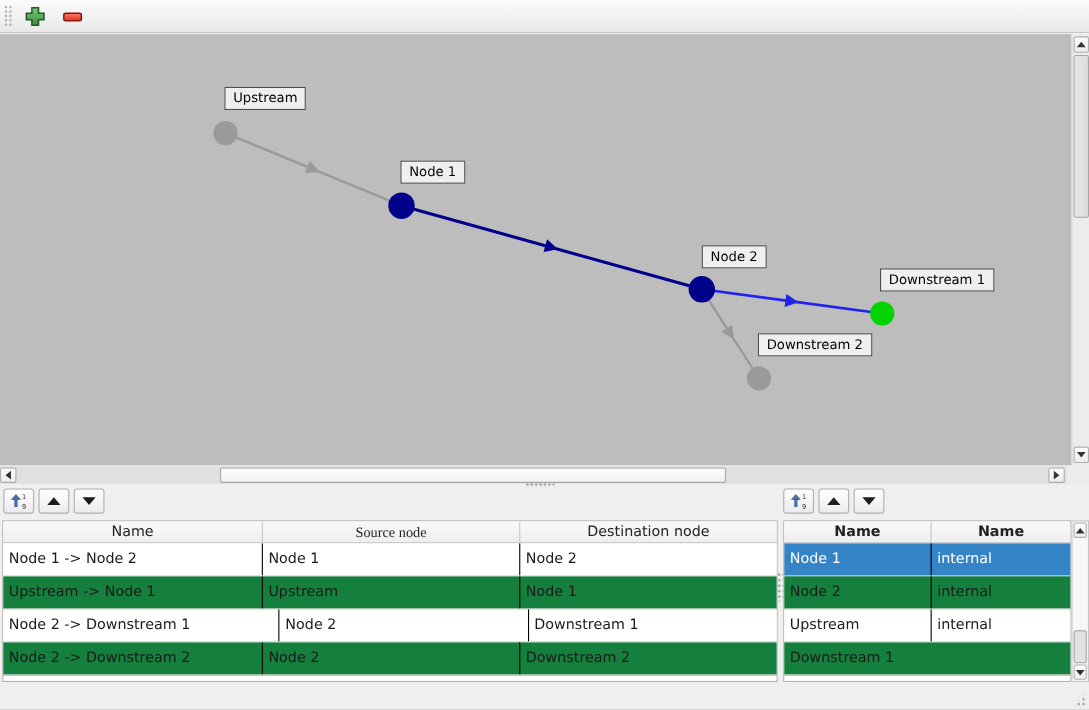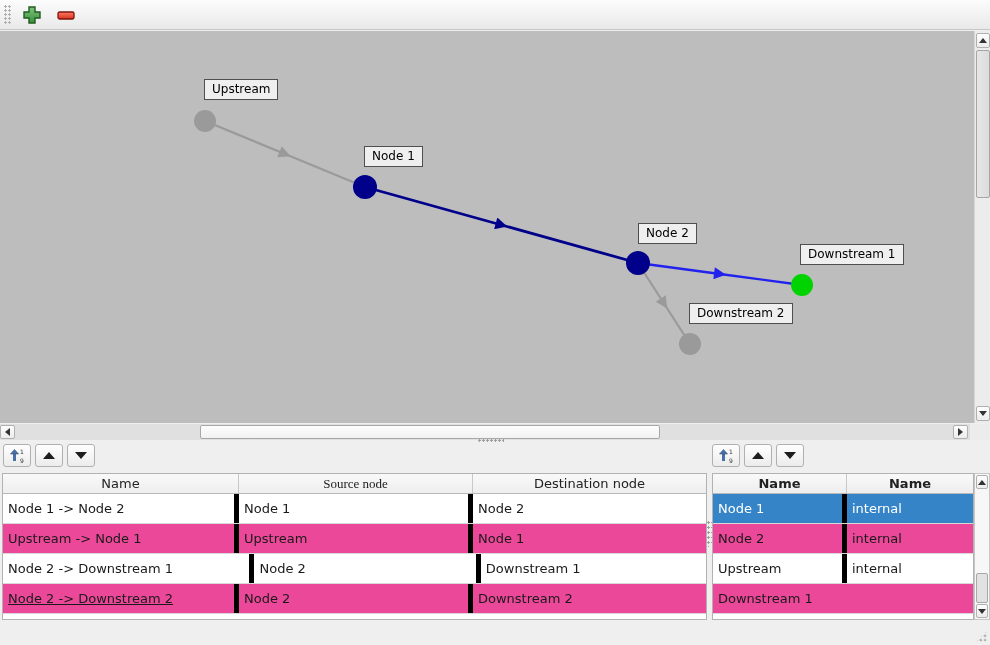--- a/index.html
+++ b/index.html
@@ -82,24 +82,24 @@
 
   
   .tbl { position:absolute; top:473px; background:#fff; border:1px solid #b2b2b2; }
   .tbl .hrow { display:flex; height:20px; background:linear-gradient(#f9f9f9,#eeeeee); border-bottom:1px solid #b9b9b9; }
   .tbl .hcell {
     display:flex; align-items:center; justify-content:center;
     border-right:1px solid #c8c8c8; font-size:13px; color:#222; overflow:hidden;
   }
   .tbl .hcell:last-child { border-right:none; }
   .tbl .row { display:flex; height:30px; border-bottom:1px solid #d8d8d8; background:#fff; }
-  .tbl .row.alt { background:#ec4899; }
+  .tbl .row.alt { background:#15803d; }
   .tbl .cell {
     display:flex; align-items:center; padding-left:5px;
-    border-right:5px solid #000000; font-size:13px; overflow:hidden; white-space:nowrap;
+    border-right:1px solid #000000; font-size:13px; overflow:hidden; white-space:nowrap;
   }
   .tbl .cell:last-child { border-right:none; }
   .tbl-left  { left:2px;   width:705px; height:147px; }
   .tbl-right { left:712px; width:262px; height:147px; }
   .tbl-right .hcell { font-weight:bold; }
 
   
   .vsb2 { position:absolute; left:974px; top:473px; width:16px; height:147px; background:#f7f7f7; border:1px solid #c6c6c6; }
   .vsb2 .up   { left:1px; top:1px;    width:12px; height:14px; }
   .vsb2 .down { left:1px; top:130px;  width:12px; height:14px; }
@@ -246,21 +246,21 @@
         <div class="cell" style="width: 236px;">Upstream -&gt; Node 1</div>
         <div class="cell" style="width: 234px;">Upstream</div>
         <div class="cell" style="width: 233px;">Node 1</div>
       </div>
       <div class="row">
         <div class="cell" style="width: 260px;">Node 2 -&gt; Downstream 1</div>
         <div class="cell" style="width: 234px;">Node 2</div>
         <div class="cell" style="width: 233px;">Downstream 1</div>
       </div>
       <div class="row alt">
-        <div class="cell" style="width: 236px; text-decoration: underline;">Node 2 -&gt; Downstream 2</div>
+        <div class="cell" style="width: 236px;">Node 2 -&gt; Downstream 2</div>
         <div class="cell" style="width: 234px;">Node 2</div>
         <div class="cell" style="width: 233px;">Downstream 2</div>
       </div>
     </div>
 </div>
 
 <div class="tbl tbl-right" id="nodes-table">
   <div class="hrow">
       <div class="hcell" style="width: 134px;">Name</div>
       <div class="hcell" style="width: 126px;">Name</div>

